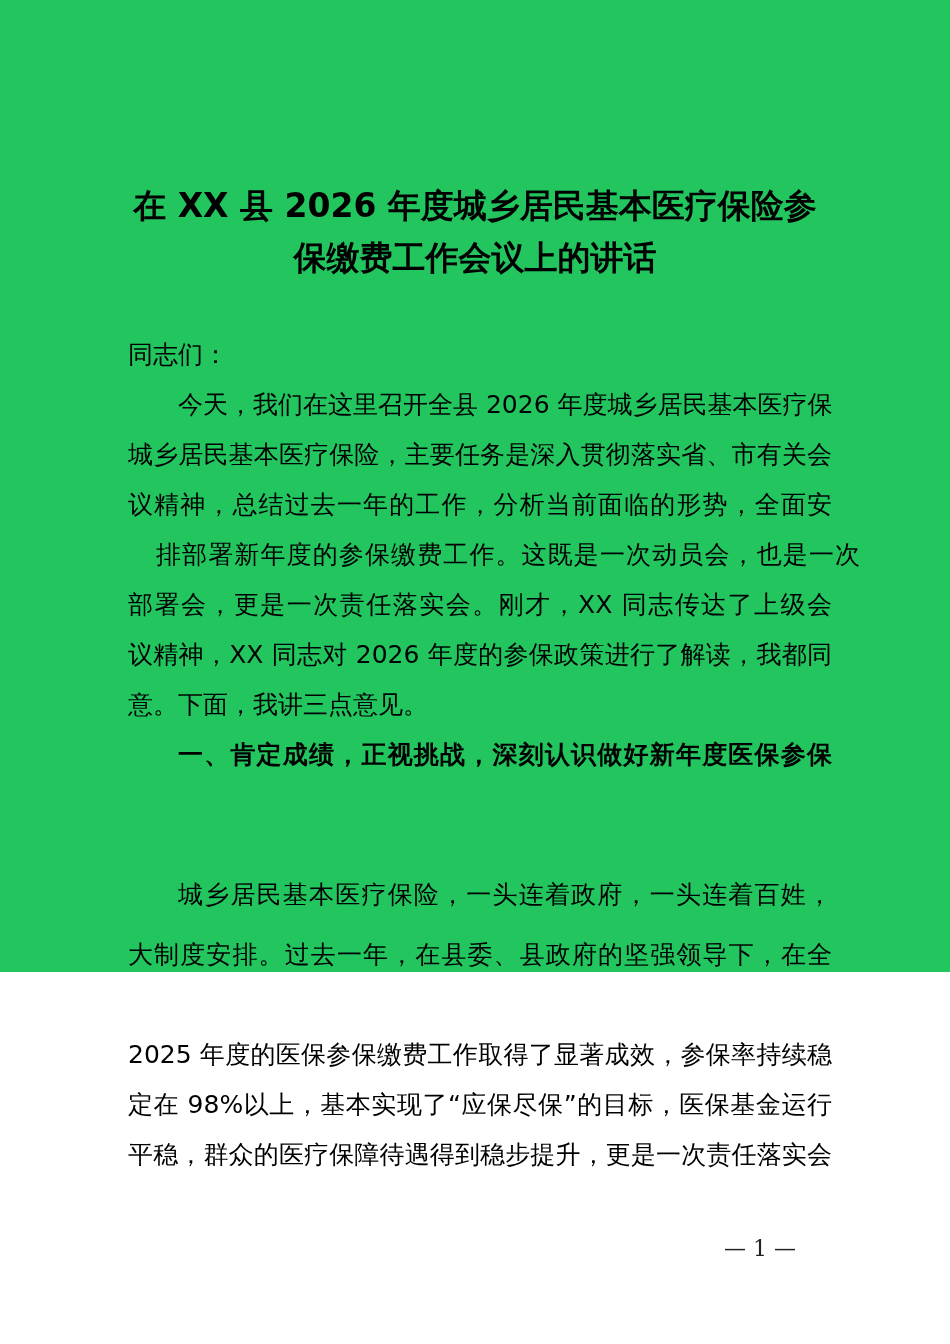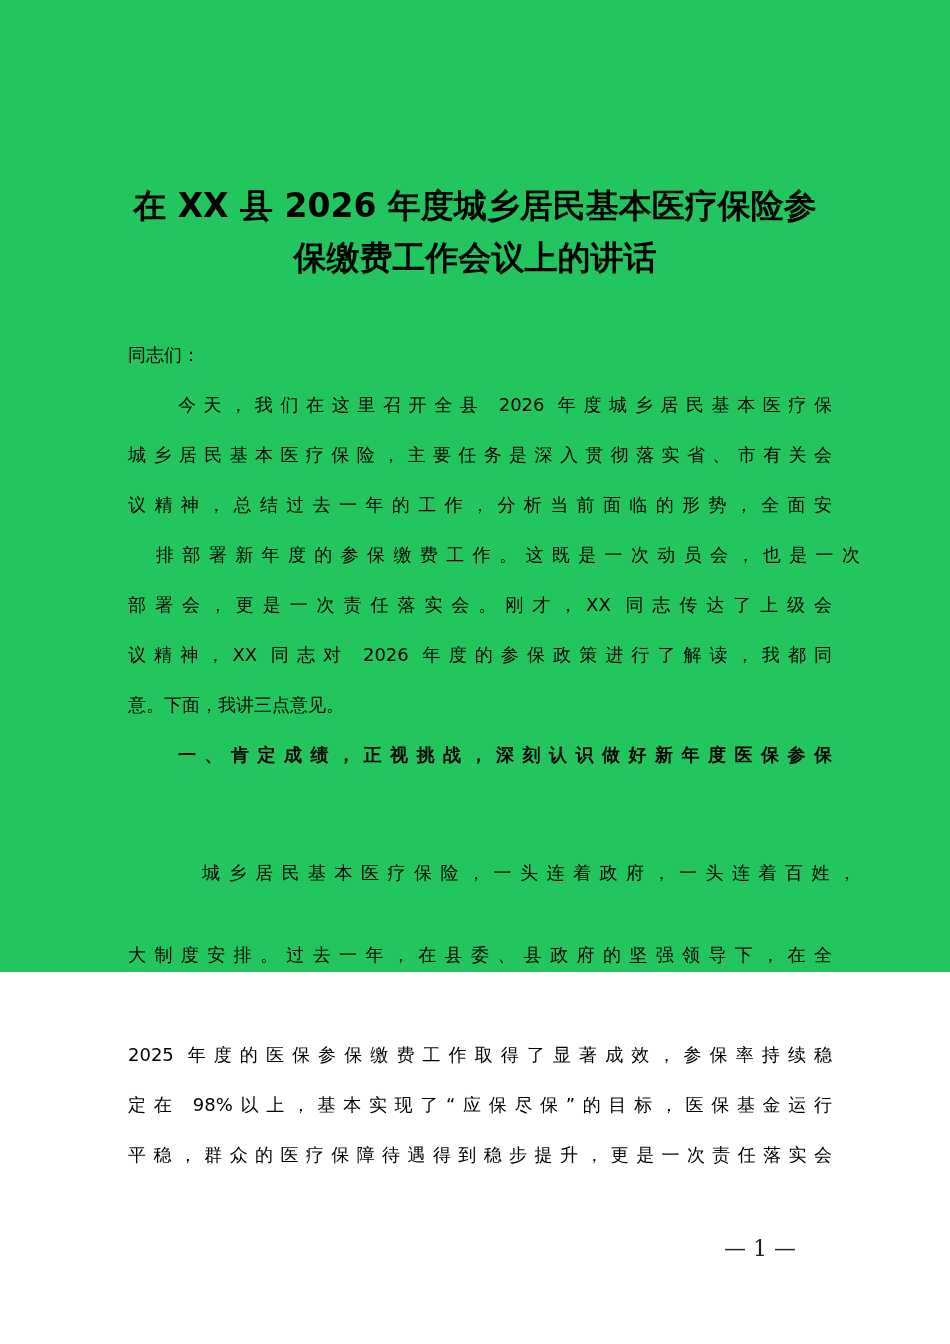--- a/index.html
+++ b/index.html
@@ -32,21 +32,21 @@
       letter-spacing: 0px;
       white-space: nowrap;
     }
     .title.l1 { top: 184px; }
     .title.l2 { top: 236px; }
 
     .line {
       position: absolute;
       left: 128px;
       width: 704px;
-      font-size: 18px;
+      font-size: 25px;
       line-height: 30px;
       white-space: nowrap;
       font-family: "DejaVu Sans", "Liberation Sans", sans-serif;
       text-align: justify;
       text-align-last: justify;
     }
     .line.last {
       text-align-last: left;
     }
     .line.indent {
@@ -81,20 +81,20 @@
   <div class="line indent" style="top:390px;">今天，我们在这里召开全县 2026 年度城乡居民基本医疗保</div>
   <div class="line" style="top:440px;">城乡居民基本医疗保险，主要任务是深入贯彻落实省、市有关会</div>
   <div class="line" style="top:490px;">议精神，总结过去一年的工作，分析当前面临的形势，全面安</div>
   <div class="line" style="top:540px;margin-left:28px;">排部署新年度的参保缴费工作。这既是一次动员会，也是一次</div>
   <div class="line" style="top:590px;">部署会，更是一次责任落实会。刚才，XX 同志传达了上级会</div>
   <div class="line" style="top:640px;">议精神，XX 同志对 2026 年度的参保政策进行了解读，我都同</div>
   <div class="line last" style="top:690px;">意。下面，我讲三点意见。</div>
 
   <div class="line indent heading" style="top:740px;">一、肯定成绩，正视挑战，深刻认识做好新年度医保参保</div>
 
-  <div class="line indent" style="top:858px;margin-left:24px;">城乡居民基本医疗保险，一头连着政府，一头连着百姓，</div>
+  <div class="line indent" style="top:880px;">城乡居民基本医疗保险，一头连着政府，一头连着百姓，</div>
   <div class="line" style="top:940px;">大制度安排。过去一年，在县委、县政府的坚强领导下，在全</div>
   <div class="line" style="top:1040px;">2025 年度的医保参保缴费工作取得了显著成效，参保率持续稳</div>
   <div class="line" style="top:1090px;">定在 98%以上，基本实现了“应保尽保”的目标，医保基金运行</div>
   <div class="line" style="top:1140px;">平稳，群众的医疗保障待遇得到稳步提升，更是一次责任落实会</div>
 
   <div class="page-number">— 1 —</div>
 </div>
 
 </body></html>

